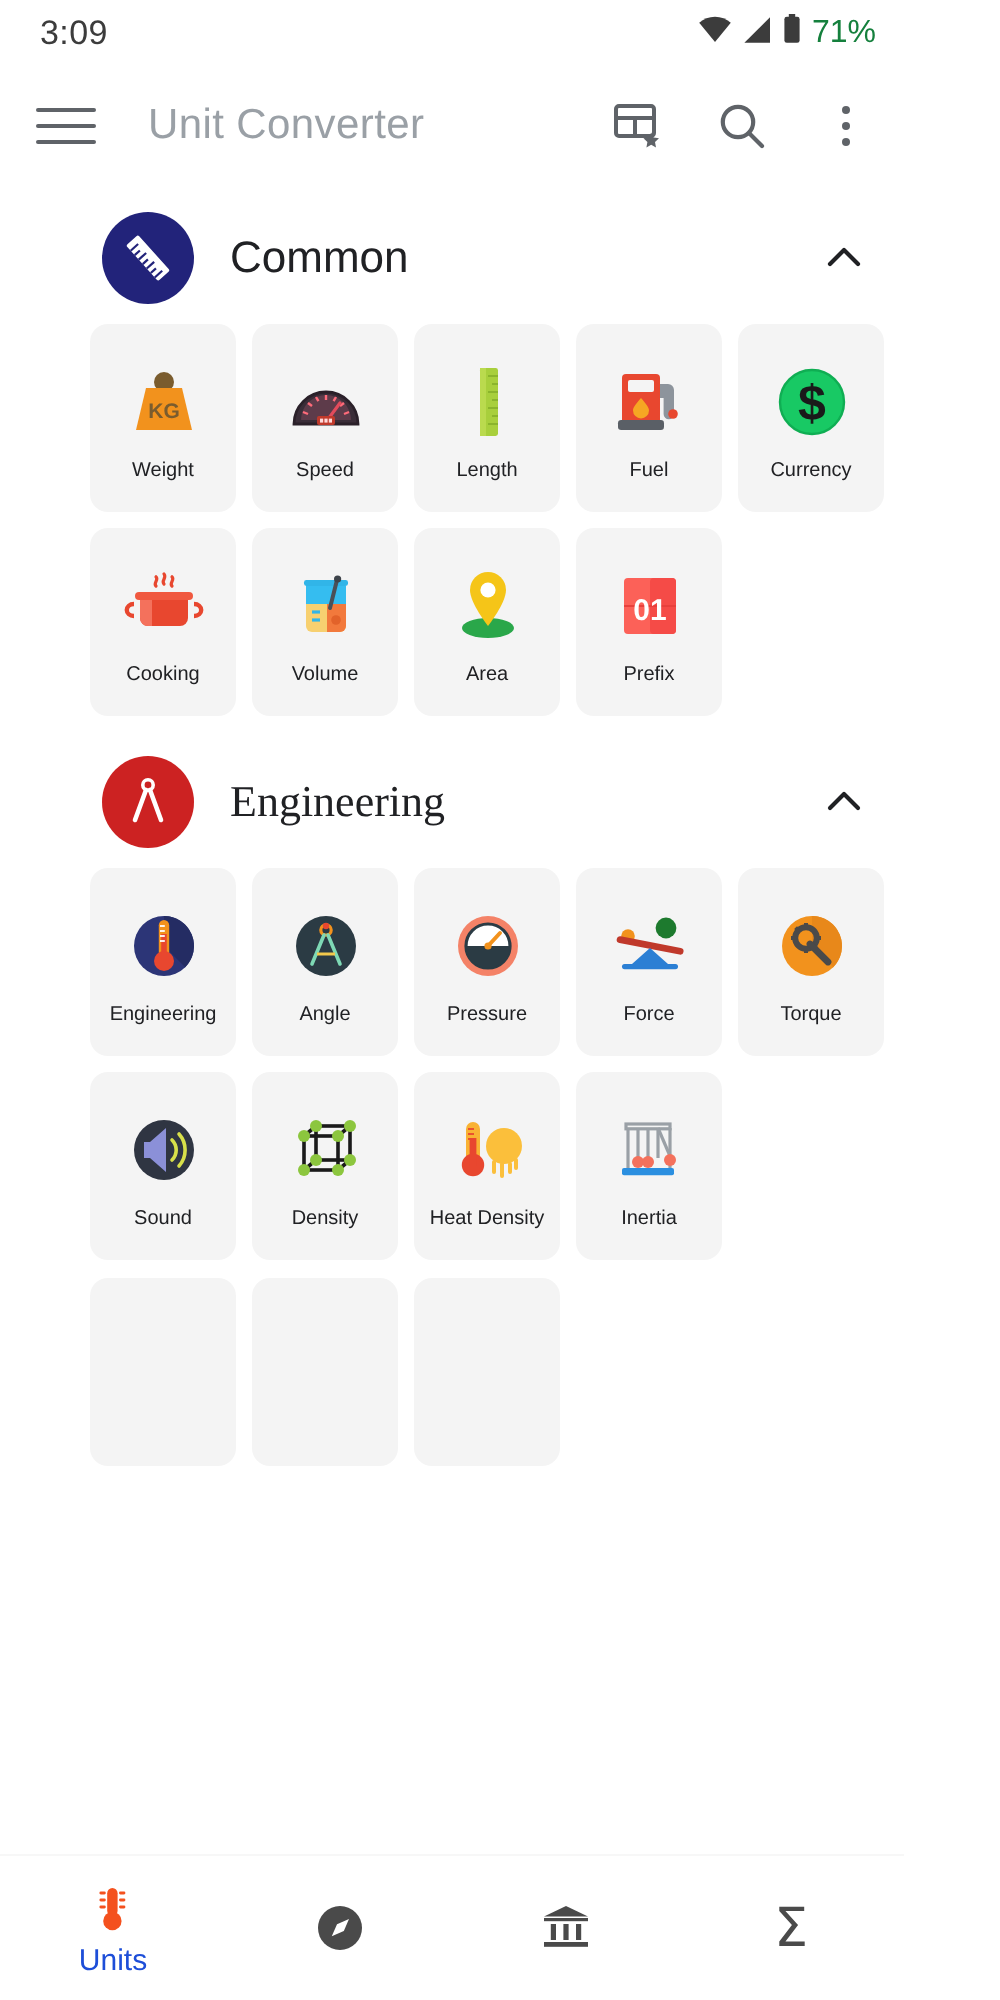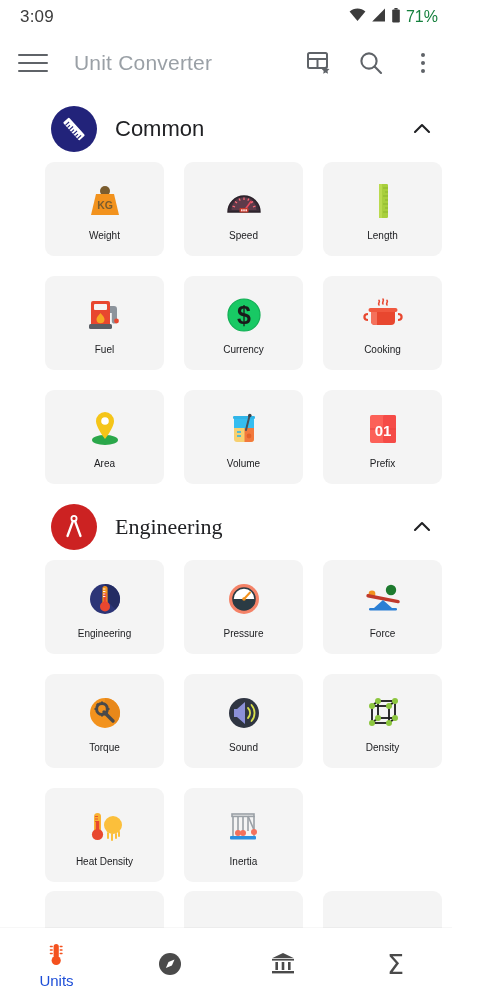--- a/index.html
+++ b/index.html
@@ -39,21 +39,21 @@
   .content { position:absolute; top: 92px; left:0; right:0; bottom: 0; overflow:hidden;margin-left:35px; }
 
   .section-head { display:flex; align-items:center; padding: 14px 16px 10px 16px; }
   .section-badge {
     width: 46px; height: 46px; border-radius: 50%;
     display:flex; align-items:center; justify-content:center; flex: 0 0 auto;
   }
   .section-title { margin-left: 18px; font-size: 22px; color:#202124; font-weight: 400; }
   .chevron { margin-left:auto; width: 28px; height: 28px; display:flex; align-items:center; justify-content:center; cursor:pointer; }
 
-  .grid { display: grid; grid-template-columns: repeat(3, 1fr); gap: 20px; padding: 0 10px; }
+  .grid { display: grid; grid-template-columns: repeat(5, 1fr); gap: 8px; padding: 0 10px; }
 
   .card {
     background: #f4f4f4; border-radius: 9px; height: 94px;
     display:flex; flex-direction:column; align-items:center; justify-content:center;
     cursor: pointer;
   }
   .card-icon { height: 46px; display:flex; align-items:center; justify-content:center; margin-bottom: 2px; }
   .card-label { font-size: 10px; color:#202124; margin-top: 4px; }
 
   
@@ -253,50 +253,50 @@
             <path d="M7 21c-2.2 0-3.6 1.4-3.6 3s1.4 3 3.6 3" fill="none" stroke="#e8472f" stroke-width="2.2"></path>
             <path d="M37 21c2.2 0 3.6 1.4 3.6 3s-1.4 3-3.6 3" fill="none" stroke="#e8472f" stroke-width="2.2"></path>
           </svg>
         </div>
         <div class="card-label">Cooking</div>
       </div>
 
       <div class="card">
         <div class="card-icon">
           <svg width="44" height="44" viewBox="0 0 44 44">
-            <ellipse cx="22" cy="33" rx="13" ry="5" fill="#2aa74a"></ellipse>
-            <path d="M22 5a9 9 0 00-9 9c0 6.6 9 18 9 18s9-11.4 9-18a9 9 0 00-9-9z" fill="#f5c518"></path>
-            <circle cx="22" cy="14" r="3.8" fill="#ffffff"></circle>
-          </svg>
-        </div>
-        <div class="card-label">Area</div>
-      </div>
-
-      <div class="card">
-        <div class="card-icon">
-          <svg width="44" height="44" viewBox="0 0 44 44">
             <rect x="11" y="9" width="22" height="3" rx="1.2" fill="#31b5e8"></rect>
             <rect x="12" y="12" width="20" height="9" fill="#35bdf0"></rect>
             <path d="M12 21h20v11a3 3 0 01-3 3H15a3 3 0 01-3-3z" fill="#f7d070"></path>
             <path d="M22.5 21h9.5v11a3 3 0 01-3 3h-6.5z" fill="#f2793c"></path>
             <g stroke="#31b5e8" stroke-width="1.6">
                 <line x1="15" y1="25" x2="19" y2="25"></line>
                 <line x1="15" y1="29" x2="19" y2="29"></line>
               </g>
             <circle cx="27" cy="29" r="2.4" fill="#e2622a"></circle>
             <line x1="27.5" y1="9" x2="24" y2="23" stroke="#4a5058" stroke-width="2" stroke-linecap="round"></line>
             <circle cx="27.8" cy="8.5" r="1.8" fill="#3d434a"></circle>
           </svg>
         </div>
         <div class="card-label">Volume</div>
       </div>
 
       <div class="card">
         <div class="card-icon">
           <svg width="44" height="44" viewBox="0 0 44 44">
+            <ellipse cx="22" cy="33" rx="13" ry="5" fill="#2aa74a"></ellipse>
+            <path d="M22 5a9 9 0 00-9 9c0 6.6 9 18 9 18s9-11.4 9-18a9 9 0 00-9-9z" fill="#f5c518"></path>
+            <circle cx="22" cy="14" r="3.8" fill="#ffffff"></circle>
+          </svg>
+        </div>
+        <div class="card-label">Area</div>
+      </div>
+
+      <div class="card">
+        <div class="card-icon">
+          <svg width="44" height="44" viewBox="0 0 44 44">
             <rect x="9" y="8" width="26" height="28" rx="2" fill="#fc6158"></rect>
             <rect x="22" y="8" width="13" height="28" rx="2" fill="#f54b47"></rect>
             <line x1="9" y1="22" x2="35" y2="22" stroke="#e8403c" stroke-width="1"></line>
             <text x="22" y="29" text-anchor="middle" font-size="15" font-weight="bold" fill="#ffffff" font-family="Liberation Sans, sans-serif">01</text>
           </svg>
         </div>
         <div class="card-label">Prefix</div>
       </div>
     </div>
 
@@ -330,20 +330,33 @@
               <line x1="20" y1="12" x2="22.4" y2="12"></line>
                 <line x1="20" y1="14.5" x2="22.4" y2="14.5"></line>
               <line x1="20" y1="17" x2="22.4" y2="17"></line>
                 <line x1="20" y1="19.5" x2="22.4" y2="19.5"></line>
             </g>
           </svg>
         </div>
         <div class="card-label">Engineering</div>
       </div>
 
+      <div class="card">
+        <div class="card-icon">
+          <svg width="44" height="44" viewBox="0 0 44 44">
+            <circle cx="22" cy="22" r="15" fill="#2b3b44"></circle>
+            <circle cx="22" cy="14" r="2.6" fill="none" stroke="#f2921d" stroke-width="1.6"></circle>
+            <path d="M21 16.5L15 31" stroke="#7ed9b5" stroke-width="1.8" stroke-linecap="round"></path>
+            <path d="M23 16.5L29 31" stroke="#7ed9b5" stroke-width="1.8" stroke-linecap="round"></path>
+            <path d="M17.5 26h9" stroke="#f2c94c" stroke-width="1.5"></path>
+            <circle cx="22" cy="12" r="1.6" fill="#e8472f"></circle>
+          </svg>
+        </div>
+        <div class="card-label">Angle</div>
+      </div>
 
       <div class="card">
         <div class="card-icon">
           <svg width="44" height="44" viewBox="0 0 44 44">
             <circle cx="22" cy="22" r="15" fill="#f48267"></circle>
             <circle cx="22" cy="22" r="11" fill="#ffffff" stroke="#2b3b44" stroke-width="1.6"></circle>
             <path d="M11 22a11 11 0 0022 0z" fill="#2b3b44"></path>
             <line x1="22" y1="22" x2="28" y2="15.5" stroke="#f2921d" stroke-width="2" stroke-linecap="round"></line>
             <circle cx="22" cy="22" r="1.8" fill="#f2921d"></circle>
           </svg>

